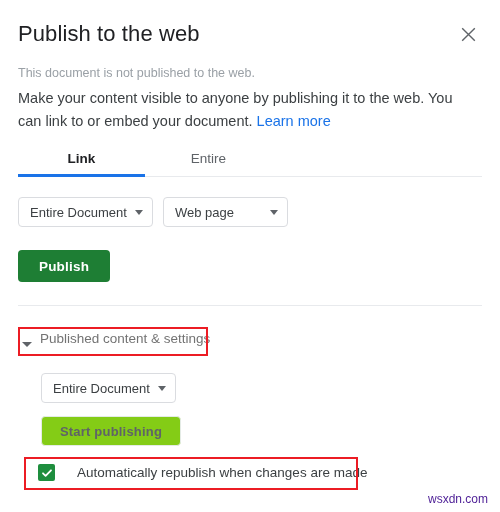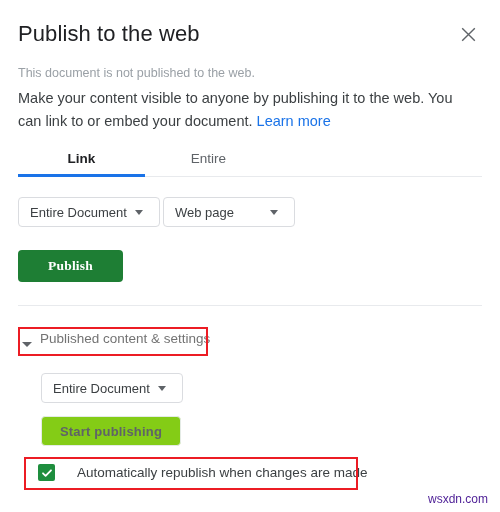--- a/index.html
+++ b/index.html
@@ -114,21 +114,21 @@
   
   .dropdown {
     position: absolute;
     box-sizing: border-box;
     height: 30px;
     border: 1px solid #dadce0;
     border-radius: 4px;
     background: #ffffff;
     display: flex;
     align-items: center;
-    padding: 0 16px 0 11px;
+    padding: 0 9px 0 11px;
     font-size: 13px;
     color: #3c4043;
     cursor: pointer;
     white-space: nowrap;
   }
   .caret {
     width: 0;
     height: 0;
     border-left: 4px solid transparent;
     border-right: 4px solid transparent;
@@ -138,27 +138,27 @@
 
   #dd-scope-top { left: 18px; top: 197px; }
   #dd-format-top { left: 163px; top: 197px; gap: 28px; }
   #dd-scope-published { left: 41px; top: 373px; }
 
   
   .publish-btn {
     position: absolute;
     left: 18px;
     top: 250px;
-    width: 105px;
+    width: 92px;
     height: 32px;
     background: #1e7e34;
     border: none;
     border-radius: 4px;
     color: #ffffff;
-    font-family: Liberation Serif, serif;
+    font-family: Liberation Sans, sans-serif;
     font-size: 13.5px;
     font-weight: 700;
     cursor: pointer;
     display: flex;
     align-items: center;
     justify-content: center;
     letter-spacing: 0.2px;
   }
 
   

